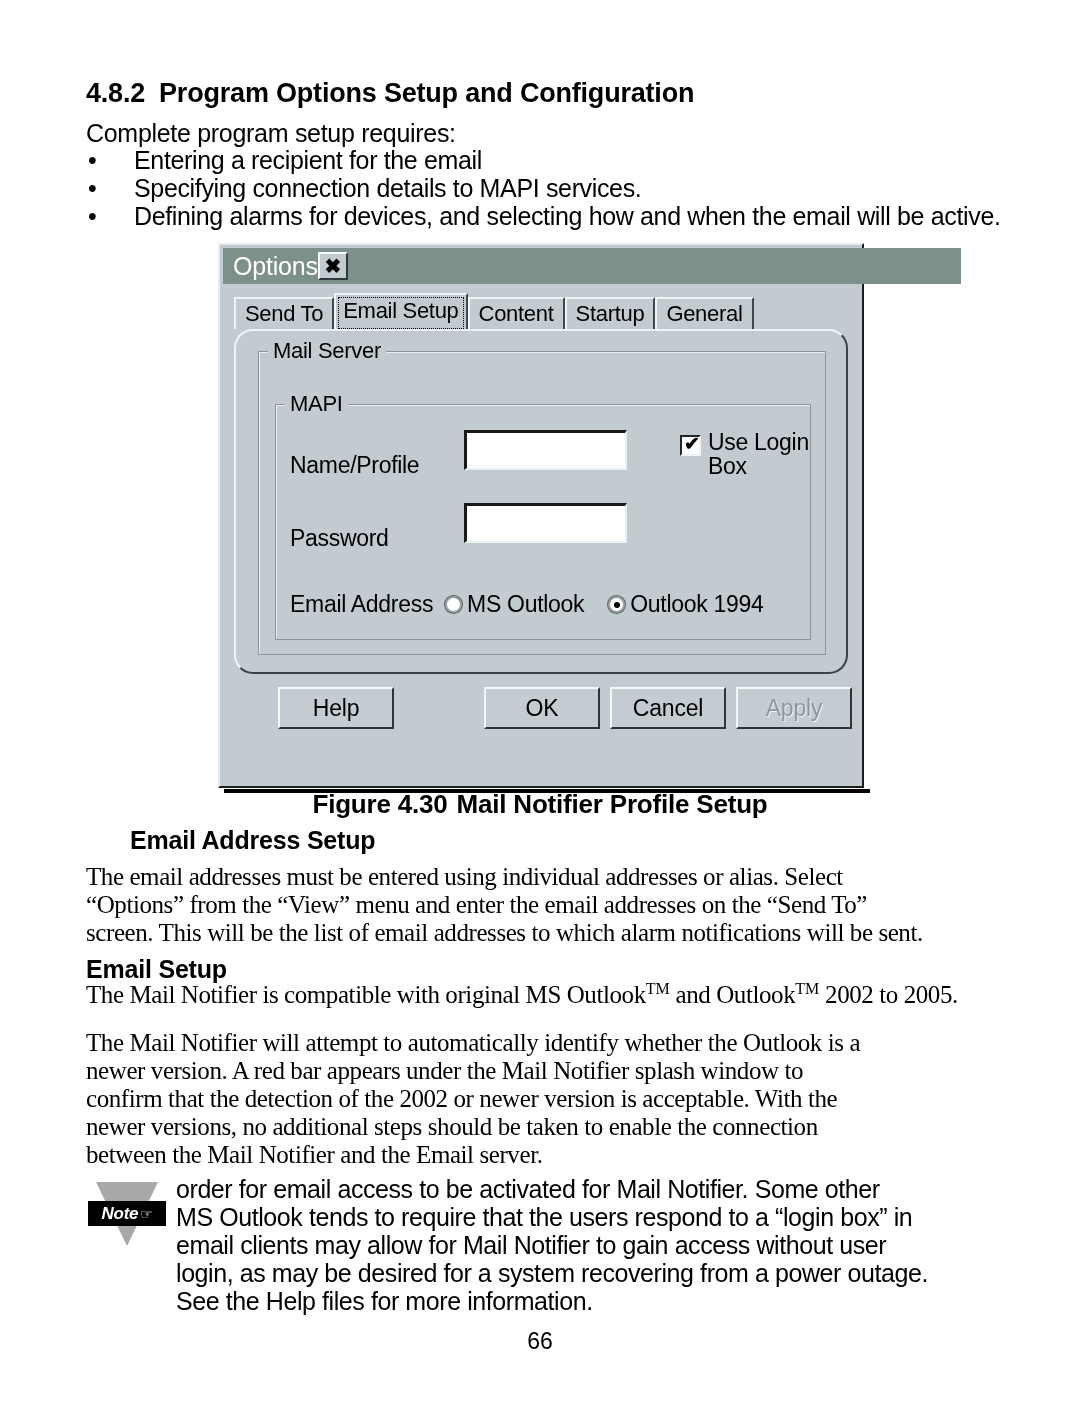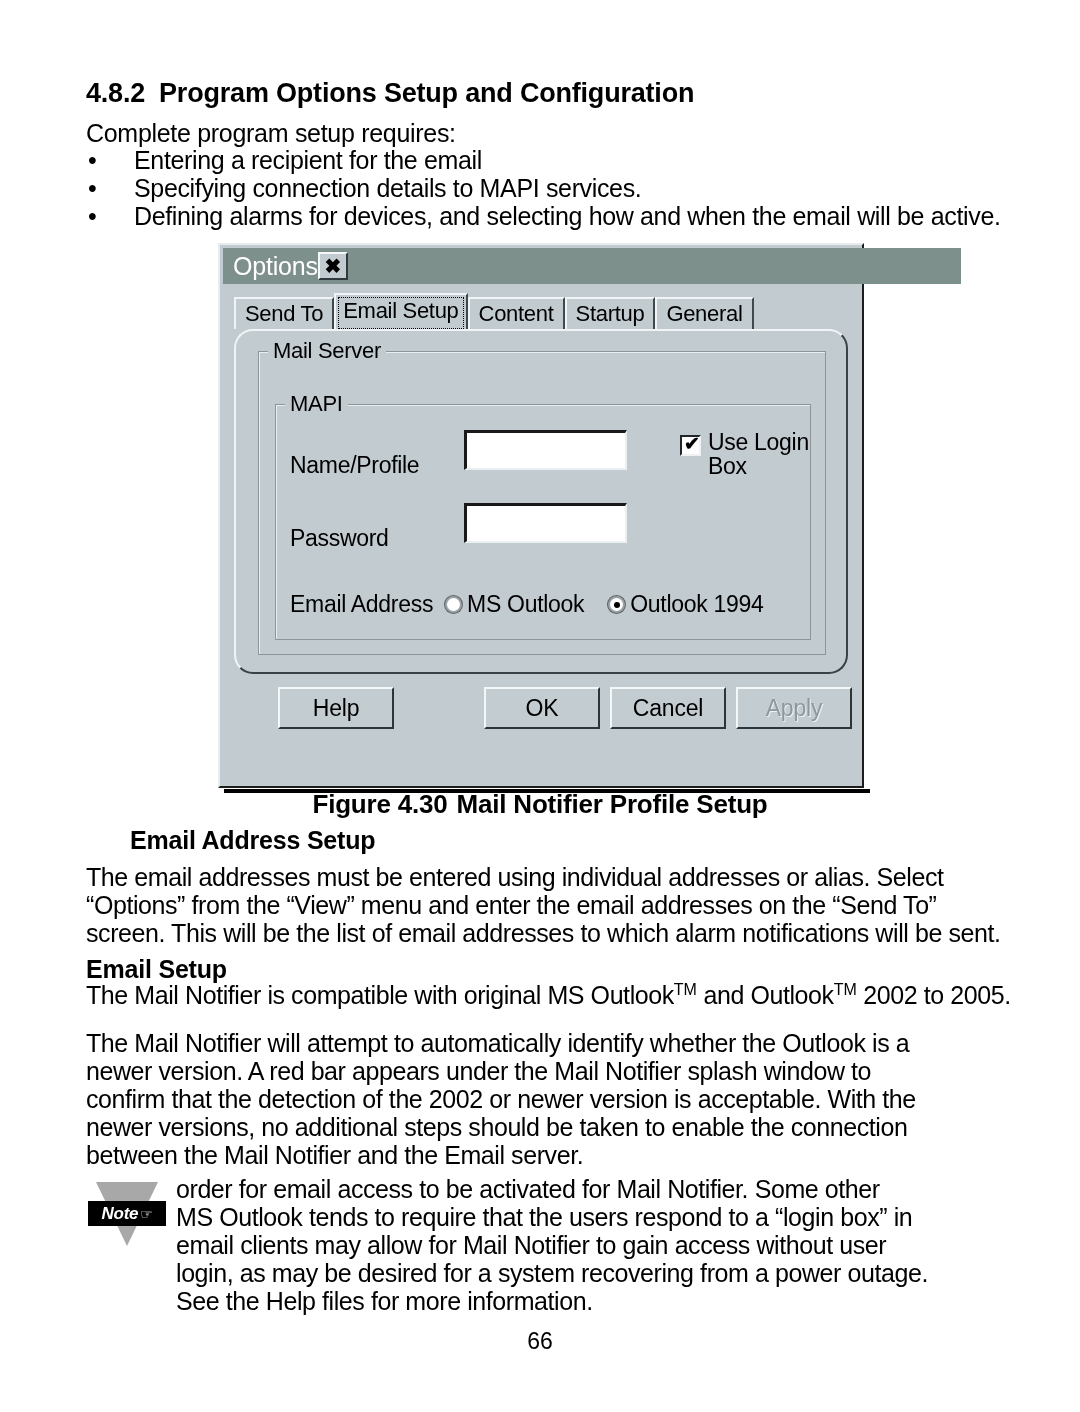--- a/index.html
+++ b/index.html
@@ -88,20 +88,21 @@
   .sub-head.a { top: 826px; margin-left: 44px; }
   .sub-head.b { top: 955px; }
 
   .para {
     position: absolute;
     left: 86px;
     width: 940px;
     font-size: 25px;
     line-height: 28px;
     letter-spacing: -0.42px;
+    font-family: Liberation Serif, serif;
   }
   .para .ln { white-space: nowrap; display: block; }
   .para.p1 { top: 863px; }
   .para.p2 { top: 981px; }
   .para.p3 { top: 1029px; }
 
   sup.tm {
     font-size: 16px;
     vertical-align: super;
     line-height: 0;

